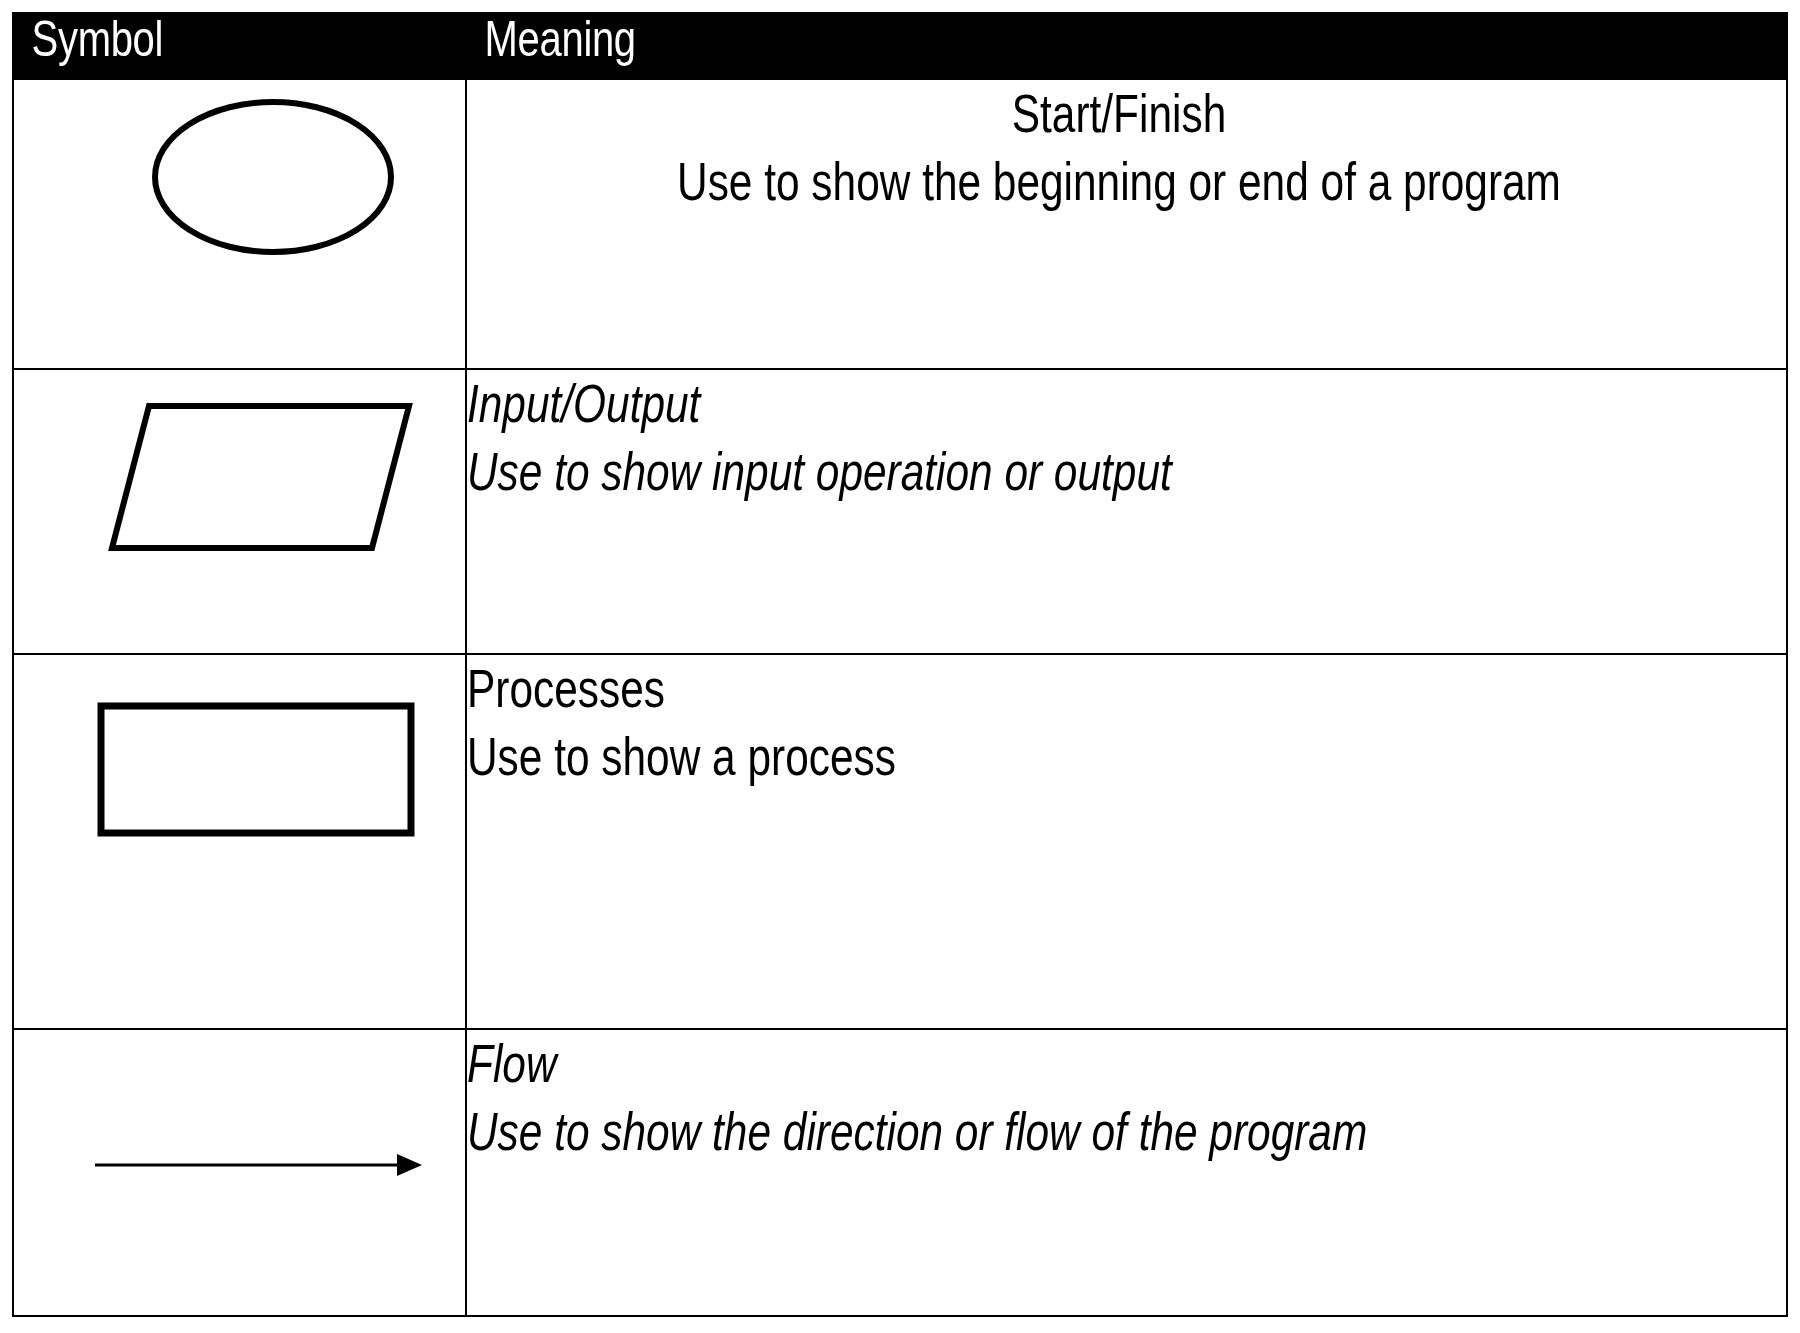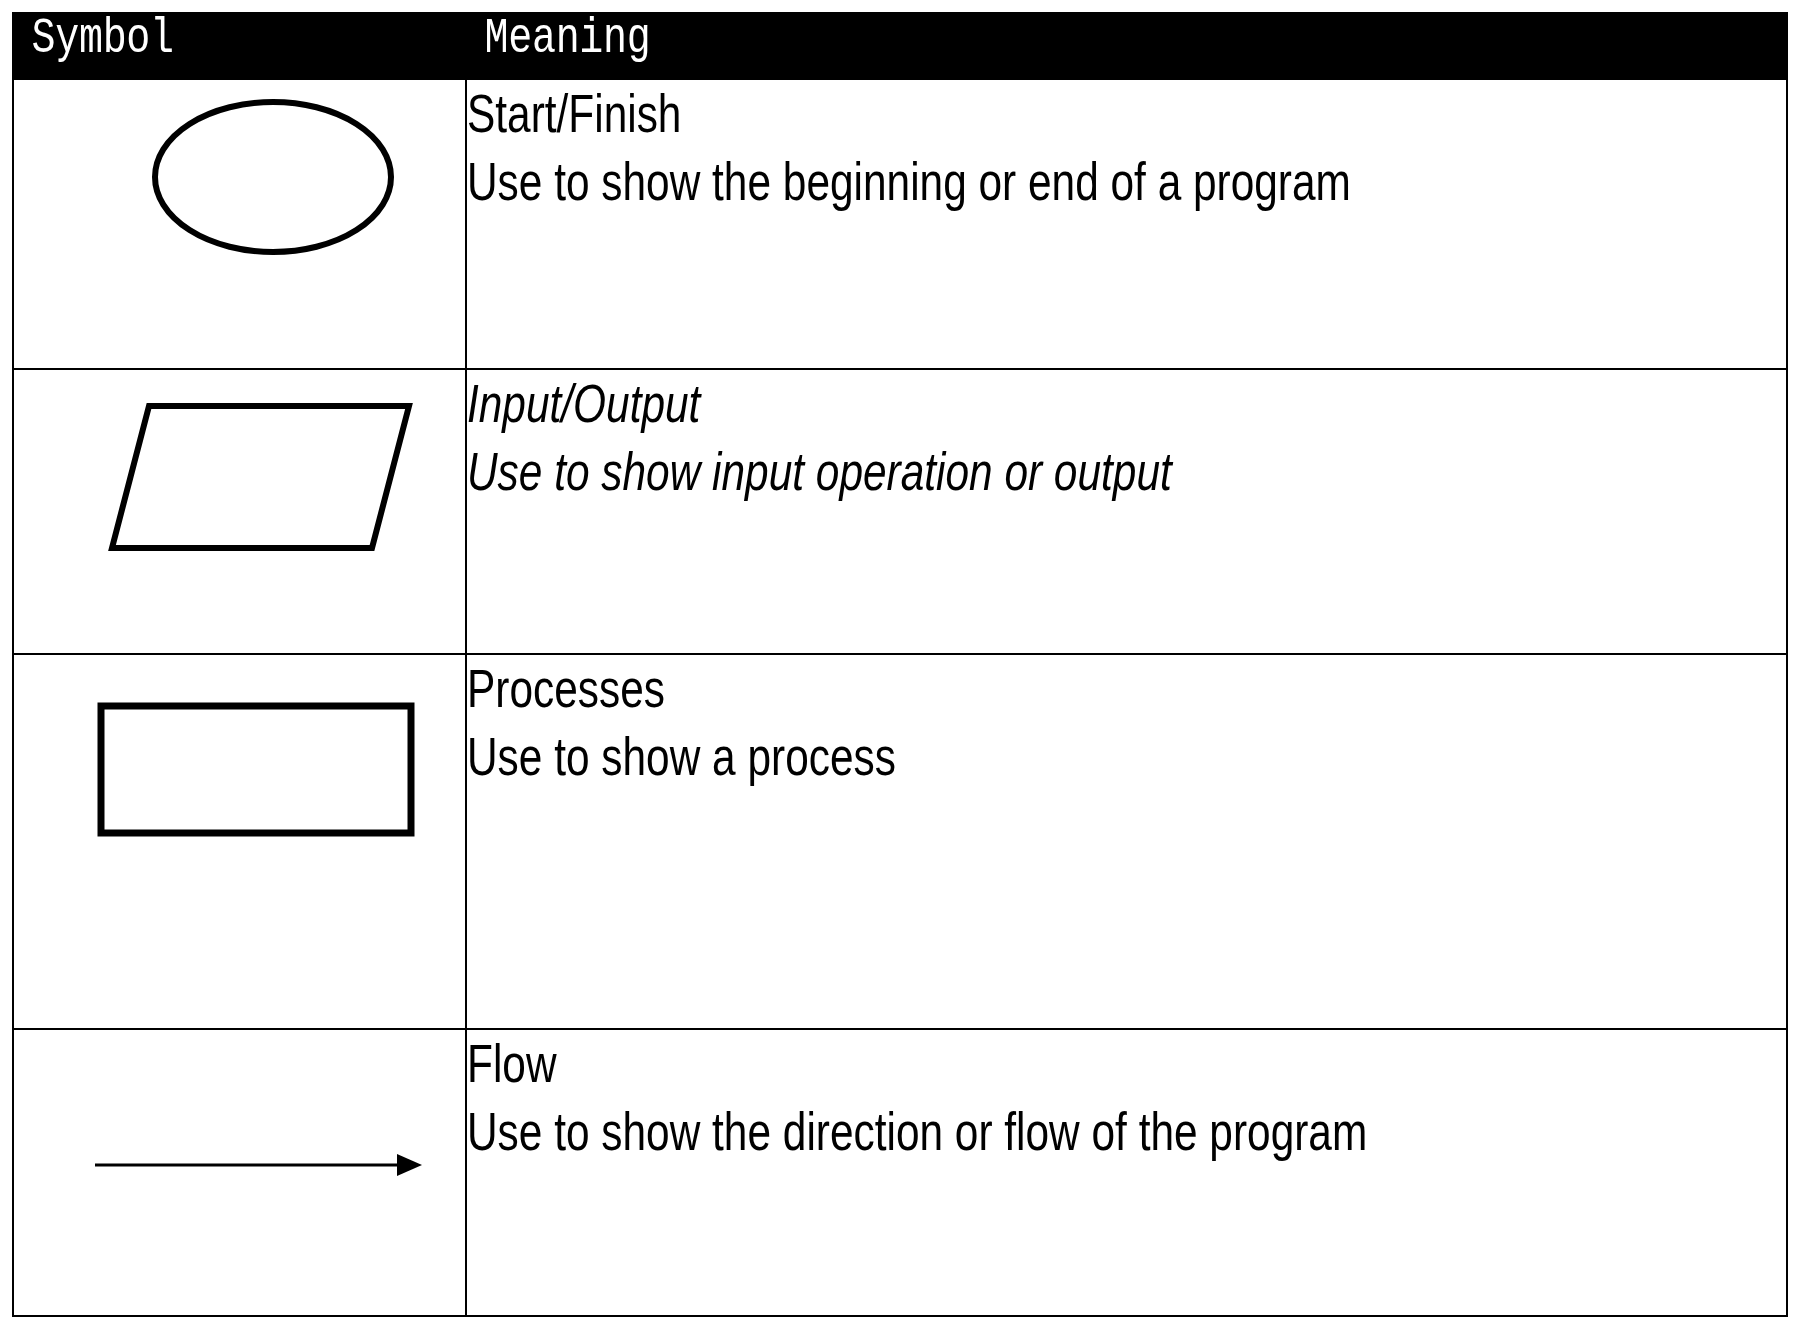--- a/index.html
+++ b/index.html
@@ -43,21 +43,20 @@
 
   
   thead th {
     background: #000000 !important;
     color: #ffffff;
     height: 66px;
     border: 2px solid #000000;
     font-weight: normal;
     text-align: left;
     vertical-align: middle;
-    font-family: Liberation Mono, monospace;
   }
   .hdr-text {
     display: block;
     font-size: 50px;
     line-height: 50px;
     letter-spacing: -0.4px;
     transform: scaleX(0.80);
     transform-origin: left center;
     white-space: nowrap;
     padding-left: 22px;
@@ -94,25 +93,25 @@
     color: #000000;
     white-space: nowrap;
   }
   .m-desc {
     font-size: 53px;
     line-height: 68px;
     color: #000000;
   }
 
   
-  .row-start    td { height: 199px; }
+  .row-start    td { height: 199px; text-align: center; }
   .row-io       td { height: 196px; font-style: italic; }
   .row-process  td { height: 258px; border-radius: 21px; }
   .row-decision td { height: 325px; }
-  .row-flow     td { height: 197px; }
+  .row-flow     td { height: 197px; font-style: italic; }
 </style>
 </head>
 <body>
 
 <div id="page">
 
   <table class="legend-table">
     <colgroup>
       <col class="col-symbol">
       <col class="col-meaning">

